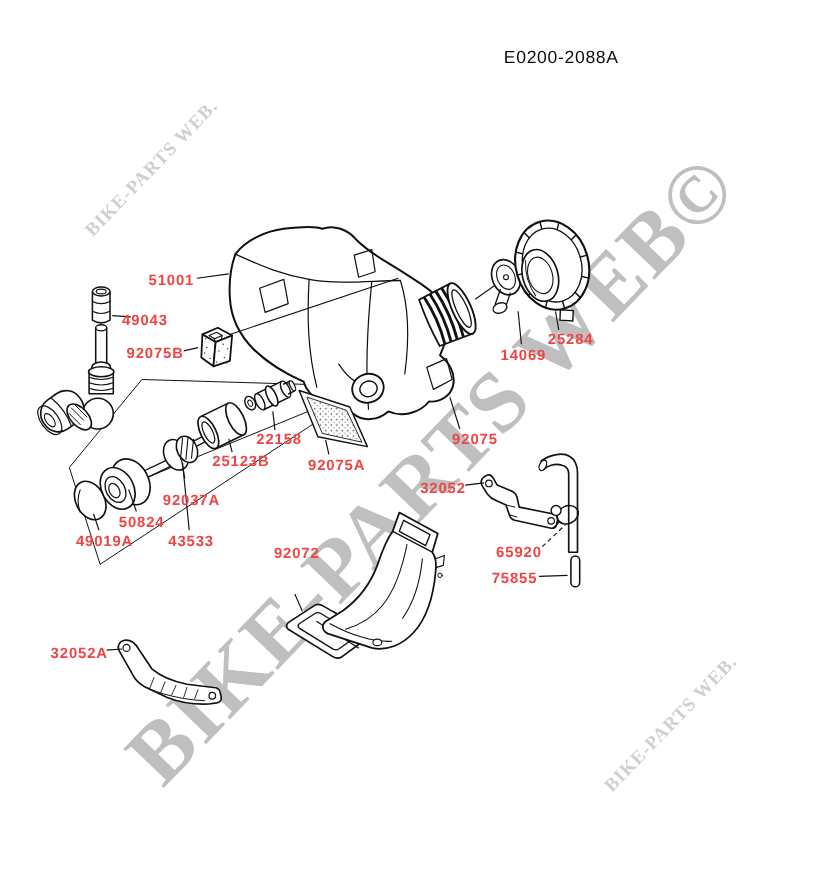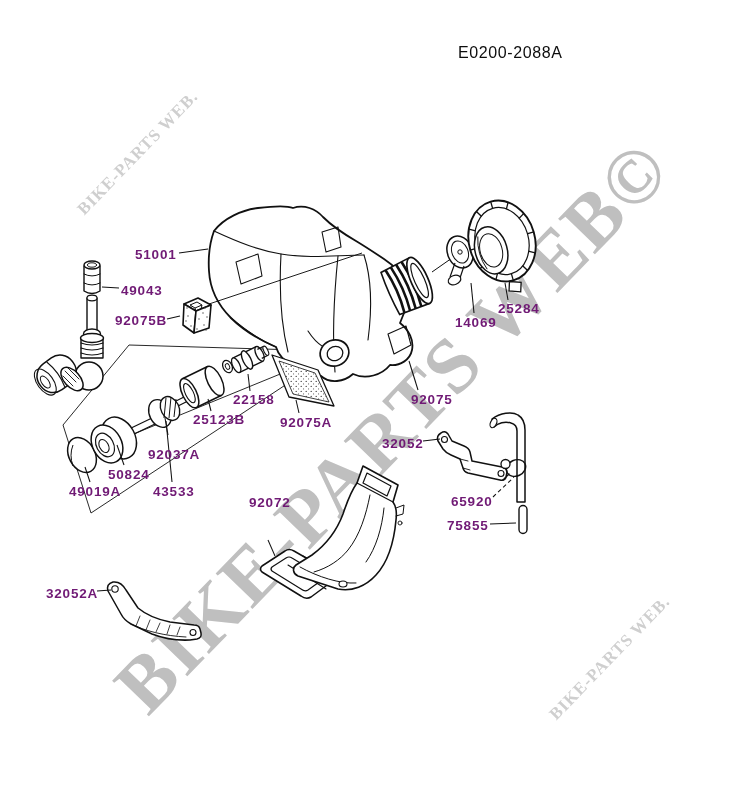--- a/index.html
+++ b/index.html
@@ -9,21 +9,21 @@
       font-weight:bold;z-index:1;pointer-events:none;}
   .wm-corner{font-size:17px;letter-spacing:1px;color:#cfcfcf;}
   .wm-tl{left:138px;top:153px;transform:translate(-50%,-50%) rotate(-46deg);}
   .wm-br{left:610px;top:658px;transform:translate(-50%,-50%) rotate(-46deg);}
   .wm-center{left:392px;top:427px;font-size:78px;letter-spacing:2px;color:#bfbfbf;
       transform:translate(-50%,-50%) rotate(-46deg);}
   .art{position:absolute;left:0;top:0;z-index:2;}
   .diagram-code{position:absolute;left:458px;top:44px;font-size:16px;color:#0d0d0d;
       letter-spacing:0.6px;z-index:3;text-align:right;}
   .plabel{position:absolute;font-size:13.5px;font-weight:bold;letter-spacing:0.8px;
-      color:#701a75;z-index:3;white-space:nowrap;}
+      color:#ef4444;z-index:3;white-space:nowrap;}
 </style>
 </head>
 <body>
 
 <div class="page">
 
   <div class="wm wm-corner wm-tl">BIKE-PARTS WEB.</div>
   <div class="wm wm-center">BIKE-PARTS WEB©</div>
   <div class="wm wm-corner wm-br">BIKE-PARTS WEB.</div>
 
@@ -239,21 +239,21 @@
       <path d="M493,497 L514,477" stroke-dasharray="4 3"></path>
       <path d="M490,524 L516,523"></path>
       <path d="M268,540 L275,556"></path>
       <path d="M97,591 L111,590"></path>
     </g>
   </svg>
 
   <div class="diagram-code">E0200-2088A</div>
 
   <div class="plabel" style="left:135px;top:247px">51001</div>
-  <div class="plabel" style="left:121px;top:283px">49043</div>
+  <div class="plabel" style="left:111px;top:283px">49043</div>
   <div class="plabel" style="left:115px;top:313px">92075B</div>
   <div class="plabel" style="left:233px;top:392px">22158</div>
   <div class="plabel" style="left:193px;top:412px">25123B</div>
   <div class="plabel" style="left:148px;top:447px">92037A</div>
   <div class="plabel" style="left:108px;top:467px">50824</div>
   <div class="plabel" style="left:69px;top:484px">49019A</div>
   <div class="plabel" style="left:153px;top:484px">43533</div>
   <div class="plabel" style="left:280px;top:415px">92075A</div>
   <div class="plabel" style="left:411px;top:392px">92075</div>
   <div class="plabel" style="left:455px;top:315px">14069</div>

